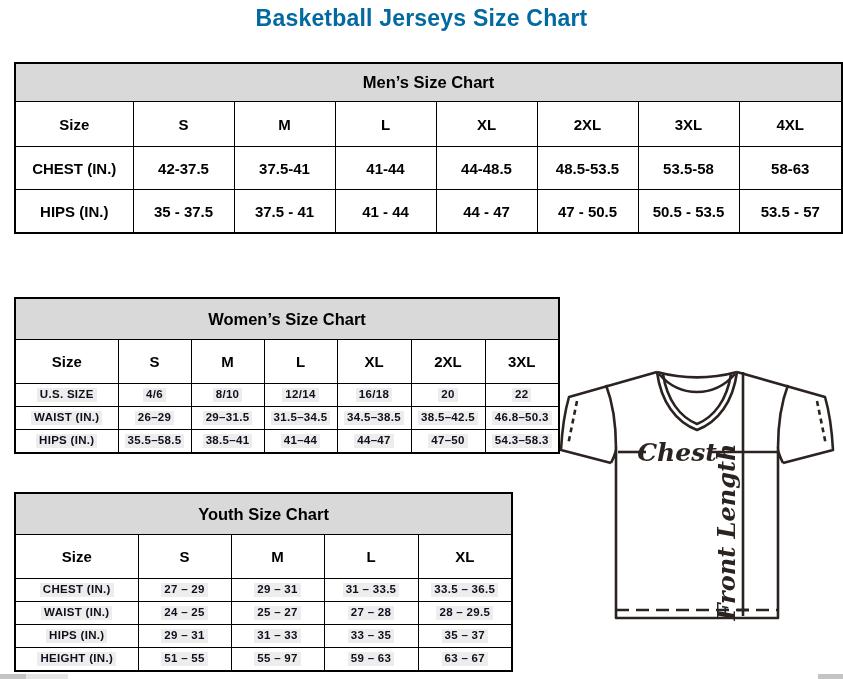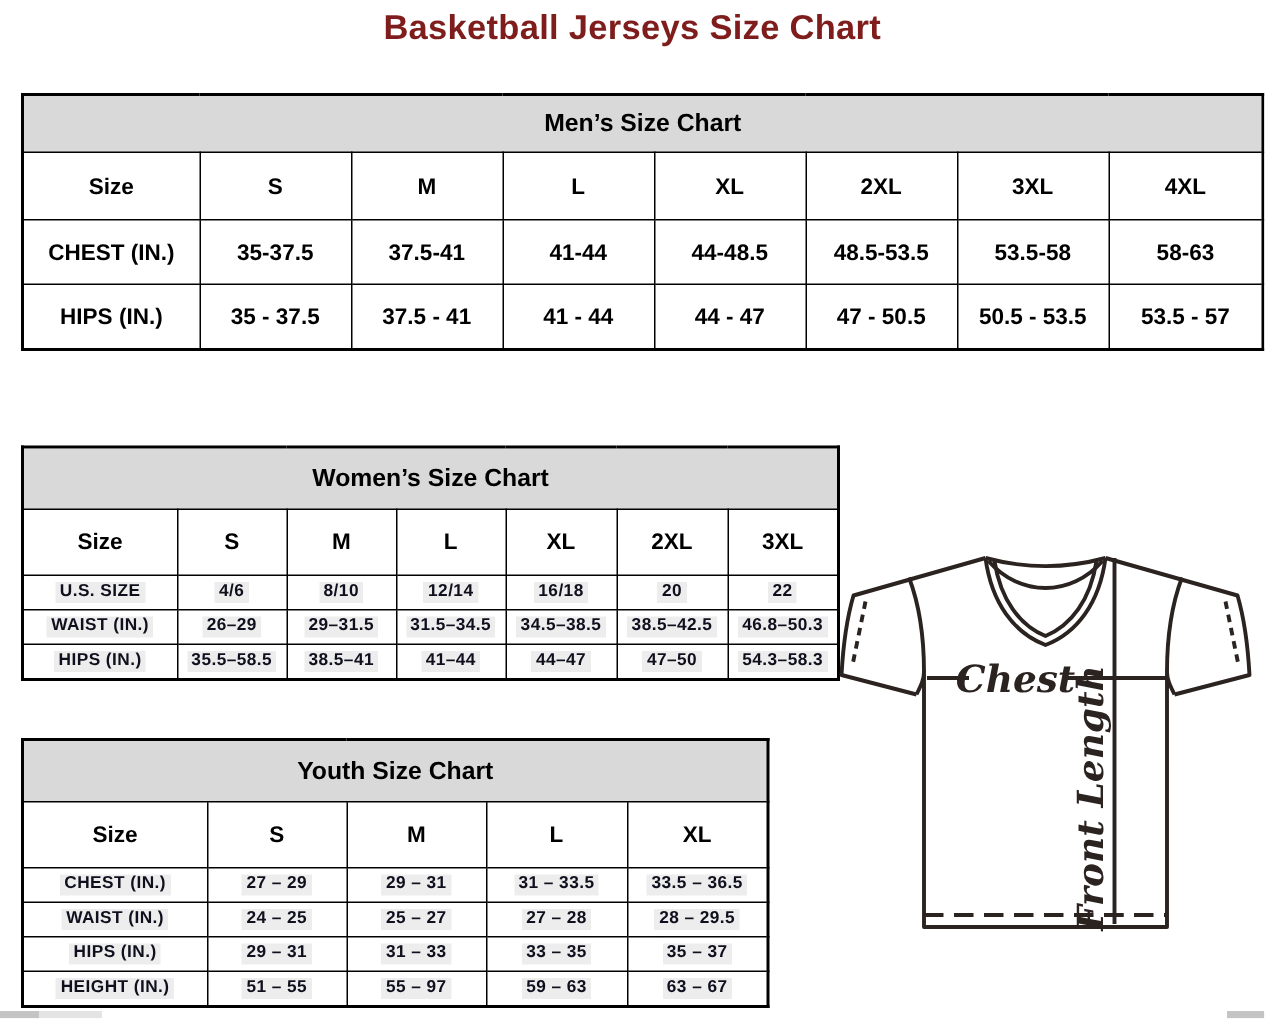--- a/index.html
+++ b/index.html
@@ -1,19 +1,19 @@
 <!DOCTYPE html>
 <html style="--header-bg: #d9d9d9;"><head>
 <meta charset="utf-8">
 <style>
   html,body{margin:0;padding:0;background:#ffffff;}
   .page{position:relative;width:843px;height:679px;background:#ffffff;overflow:hidden;
         font-family:"Liberation Sans",sans-serif;}
   .page-title{position:absolute;top:5px;left:0;width:100%;margin:0;text-align:center;
-        font-size:23px;font-weight:bold;color:#7f1d1d;letter-spacing:0.2px;}
+        font-size:23px;font-weight:bold;color:#0369a1;letter-spacing:0.2px;}
   table.chart{position:absolute;border-collapse:collapse;table-layout:fixed;
         border:2px solid #000;background:#fff;padding-left:44px;}
   table.chart th,table.chart td{border:1px solid #000;text-align:center;vertical-align:middle;
         font-weight:bold;padding:0;color:#000;overflow:hidden;white-space:nowrap;}
   .title-row th{background:var(--header-bg,#d9d9d9);font-size:16.5px;}
   
   .mens .title-row th{height:37px;}
   .mens .size-row th{height:44px;font-size:15px;}
   .mens .data-row td{height:42px;font-size:15px;}
   
@@ -58,21 +58,21 @@
           <th>S</th>
           <th>M</th>
           <th>L</th>
           <th>XL</th>
           <th>2XL</th>
           <th>3XL</th>
           <th>4XL</th>
         </tr>
         <tr class="data-row">
           <td>CHEST (IN.)</td>
-          <td>35-37.5</td>
+          <td>42-37.5</td>
           <td>37.5-41</td>
           <td>41-44</td>
           <td>44-48.5</td>
           <td>48.5-53.5</td>
           <td>53.5-58</td>
           <td>58-63</td>
         </tr>
         <tr class="data-row">
           <td>HIPS (IN.)</td>
           <td>35 - 37.5</td>

